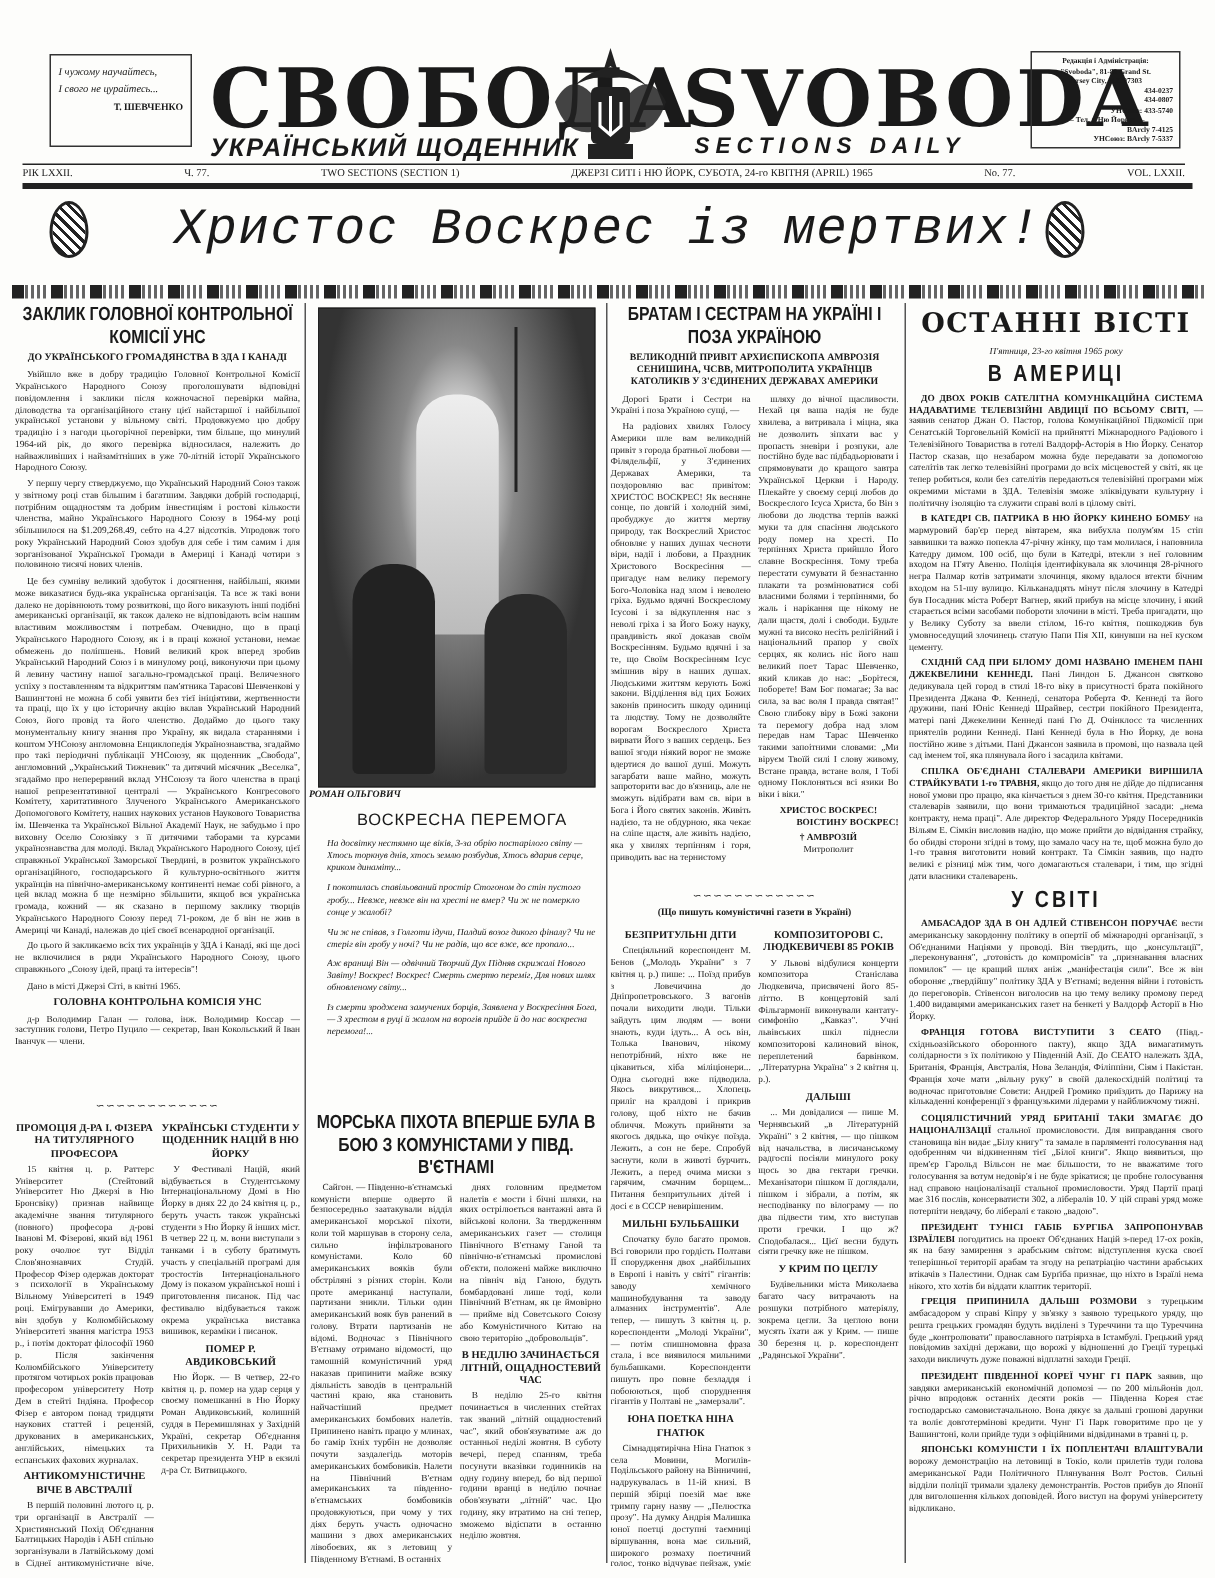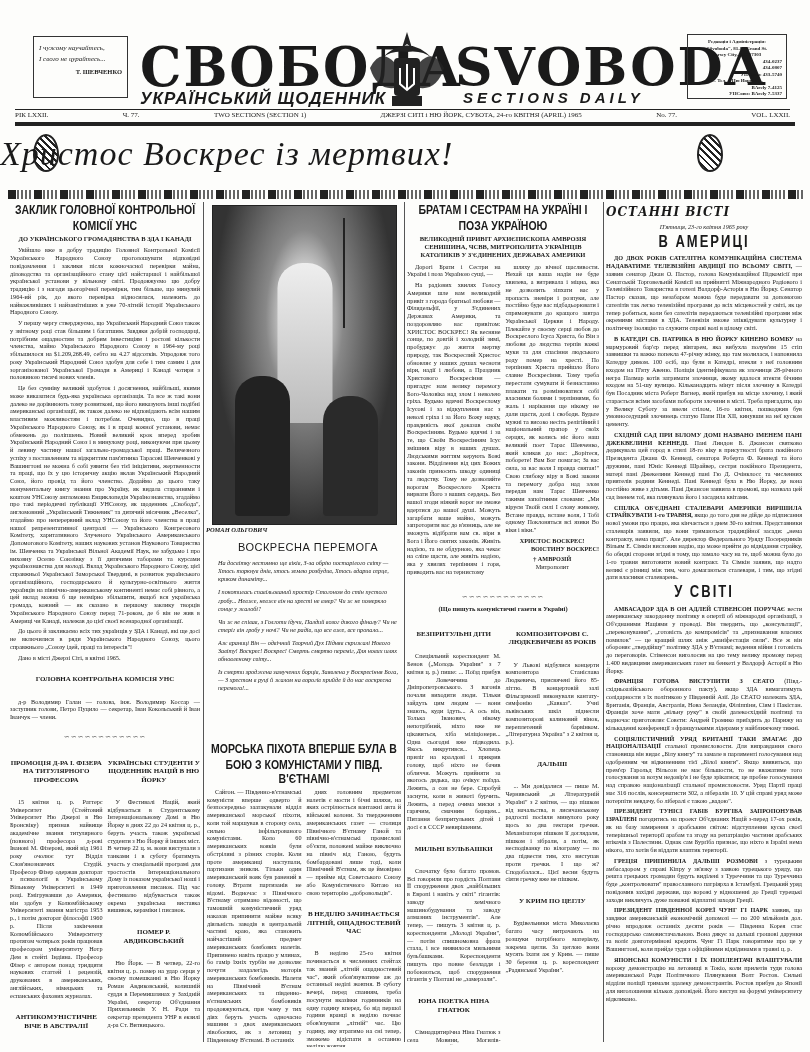--- a/index.html
+++ b/index.html
@@ -11,34 +11,34 @@
 .mast{font-family:"Liberation Sans",sans-serif;font-weight:bold;letter-spacing:1px;color:#1a1a1a}
 .mast-ua{left:140px;top:36px;font-size:52px;transform:scaleY(1.05);letter-spacing:2px;font-family:"DejaVu Serif",serif;font-weight:bold}
 .mast-ua-sub{left:140px;top:89px;font-size:17px;font-style:italic;font-weight:bold;letter-spacing:1px}
 .mast-en{left:455px;top:36px;font-size:52px;letter-spacing:2px;font-family:"DejaVu Serif",serif;font-weight:bold}
 .mast-en-sub{left:463px;top:89px;font-size:15px;font-style:italic;font-weight:bold;letter-spacing:4px}
 .emblem{left:362px;top:28px;width:90px;height:82px}
 .addr-box{left:687px;top:34px;width:100px;height:65px;border:1px solid #333;font-size:5px;font-weight:bold;line-height:1.3;padding:4px;text-align:center}
 .addr-box .r{text-align:right}
 .dateline{left:15px;top:109px;width:775px;height:12px;font-size:7px;display:flex;justify-content:space-between;border-top:1.5px solid #222;padding-top:1px}
 .rule-thick{left:15px;top:122px;width:780px;height:4px;background:#222}
-.easter{left:0;top:127px;width:810px;height:60px;font-size:34px;font-style:italic;font-family:Liberation Serif, serif;letter-spacing:1px;padding-top:8px}
+.easter{left:0;top:127px;width:810px;height:60px;text-align:center;font-size:34px;font-style:italic;font-family:Liberation Mono, monospace;letter-spacing:1px;padding-top:8px}
 .egg{width:26px;height:38px;border-radius:50%/55% 55% 45% 45%;border:2px solid #222;background:repeating-linear-gradient(45deg,#222 0 2px,#fff 2px 5px)}
 .egg-l{left:33px;top:134px}
 .egg-r{left:697px;top:134px}
 .ornament{left:8px;top:190px;width:795px;height:9px;background:repeating-linear-gradient(90deg,#222 0 8px,#fff 8px 9px,#666 9px 11px,#fff 11px 13px,#666 13px 15px,#fff 15px 17px,#666 17px 19px,#fff 19px 21px,#666 21px 23px,#fff 23px 26px)}
 .col{position:absolute;top:202px;font-size:6.2px;line-height:1.25;text-align:justify}
 .c1{left:10px;width:190px}
 .c3{left:407px;width:192px}
 .c4{left:606px;width:196px}
 .vline{position:absolute;top:202px;width:1px;height:840px;background:#555}
 h2.hd{font-family:"Liberation Sans",sans-serif;font-weight:bold;font-size:10.5px;text-align:center;line-height:1.2;transform:scaleY(1.2);margin:3px 0 5px}
 h3.sub{font-weight:bold;font-size:6.5px;text-align:center;margin:3px 0}
-h4.sh{font-weight:bold;font-size:7px;text-align:center;margin:14px 0;line-height:1.2}
-.big-ital{font-family:"DejaVu Serif",serif;font-weight:bold;font-style:italic;font-size:12px;text-align:left;letter-spacing:1px;margin:3px 0}
+h4.sh{font-weight:bold;font-size:7px;text-align:center;margin:3px 0;line-height:1.2}
+.big-ital{font-family:"DejaVu Serif",serif;font-weight:bold;font-size:18px;text-align:center;letter-spacing:1px;margin:3px 0}
 p{text-indent:8px;margin-bottom:3px}
 .photo{left:212px;top:205px;width:185px;height:320px;background:radial-gradient(ellipse at 50% 35%,#ddd 0 14%,#888 30%,#333 70%),#555;border:1px solid #222}
 .figure{left:50%;top:18%;transform:translateX(-50%);width:55px;height:160px;background:linear-gradient(#eee,#bbb);border-radius:25px 25px 6px 6px;position:absolute}
 .kneel1{left:22px;top:170px;width:55px;height:140px;background:#222;border-radius:25px 25px 4px 4px;position:absolute}
 .kneel2{right:18px;top:190px;width:55px;height:120px;background:#2a2a2a;border-radius:25px 25px 4px 4px;position:absolute}
 .cross{left:130px;top:12px;width:2px;height:110px;background:#222;position:absolute}
 .caption{left:206px;top:526px;font-size:6.5px;font-style:italic;font-weight:bold}
 .poem{left:218px;top:540px;width:180px;font-size:6.2px;font-style:italic;line-height:1.3}
 .poem-title{font-style:normal;font-family:"Liberation Sans",sans-serif;font-size:11px;text-align:center;letter-spacing:.5px;margin-bottom:5px}
 .stanza{margin-bottom:5px}

